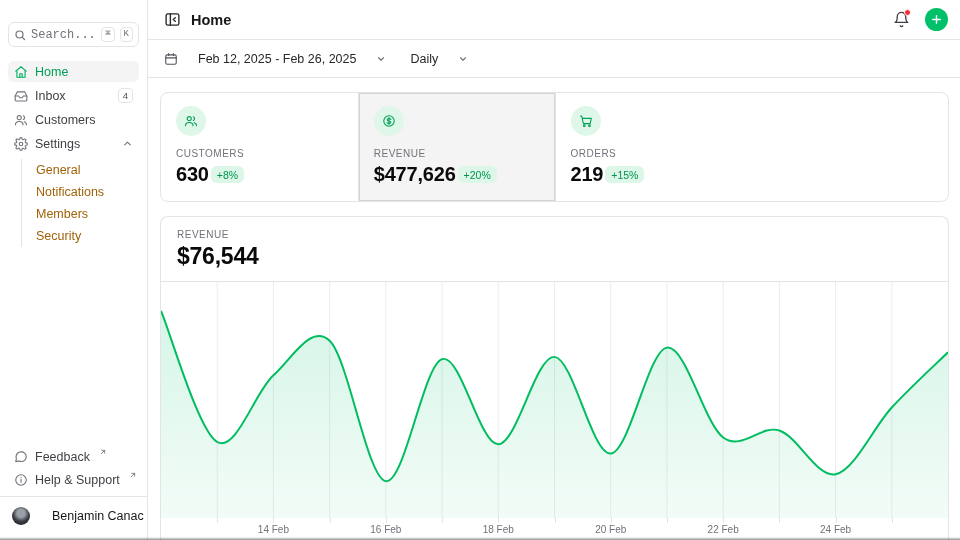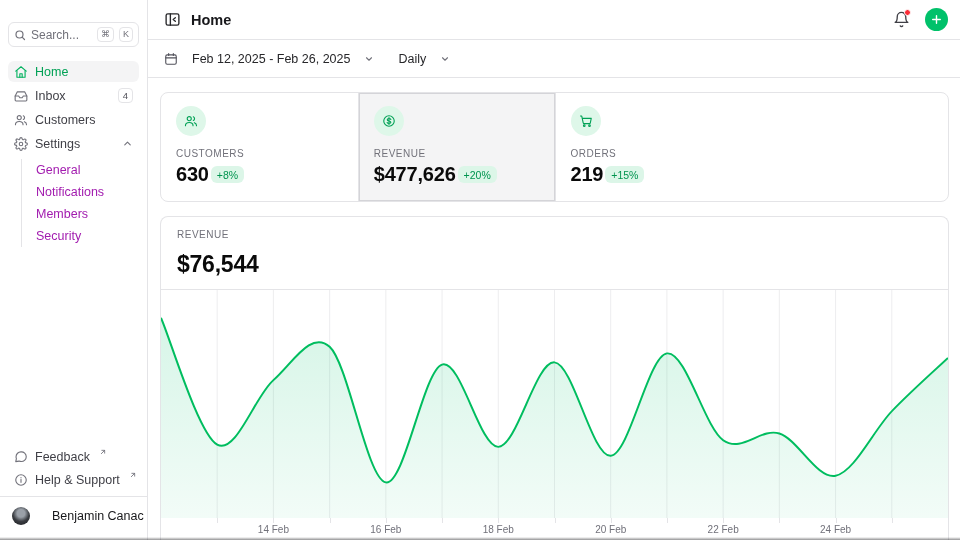--- a/index.html
+++ b/index.html
@@ -13,38 +13,38 @@
   
   .sidebar { width:148px; min-width:148px; border-right:1px solid #e4e4e7;
              display:flex; flex-direction:column; padding:8px; }
   .sb-header { display:flex; align-items:center; gap:6px; padding:3px 4px; border-radius:6px; cursor:pointer; }
   .logo { width:20px; height:20px; border-radius:50%; background:#0c0d10;
           display:flex; align-items:center; justify-content:center; flex:none; }
   .ws-name { font-size:13px; font-weight:600; flex:1; color:#18181b; }
   .muted-ic { color:#71717a; display:flex; align-items:center; }
 
   .search { margin-top:14px; height:25px; border:1px solid #e4e4e7; border-radius:6px;
-            display:flex; align-items:center; gap:5px; padding:0 5px; color:#71717a; cursor:text; background:#fff; }
+            display:flex; align-items:center; gap:5px; padding:0 5px; color:#71717a; cursor:text; background:#fff;font-family:Liberation Mono, monospace; }
   .search-text { font-size:12px; flex:1; color:#71717a; }
   .kbd { font-size:9px; line-height:1; border:1px solid #e4e4e7; border-radius:4px;
          padding:2px 3px; color:#71717a; background:#fff; min-width:13px; text-align:center; }
 
   .nav { margin-top:14px; display:flex; flex-direction:column; gap:3px; }
   .nav-item { display:flex; align-items:center; gap:7px; height:21px; padding:0 6px;
               border-radius:6px; font-size:12.5px; color:#3f3f46; cursor:pointer; }
   .nav-item .nav-icon { display:flex; align-items:center; color:#71717a; flex:none; }
   .nav-item.active { background:#f4f4f5; color:#00a155; font-weight:500; }
   .nav-item.active .nav-icon { color:#00b15e; }
   .nav-label { flex:1; white-space:nowrap; overflow:hidden; }
   .nav-badge { font-size:9.5px; border:1px solid #e4e4e7; border-radius:4px;
                padding:1px 4px; color:#52525b; }
   .subnav { margin:2px 0 2px 13px; border-left:1px solid #e4e4e7;
             display:flex; flex-direction:column; }
   .sub-item { height:22px; display:flex; align-items:center; padding-left:14px;
-              font-size:12.5px; color:#a21caf; cursor:pointer; border-radius:0 6px 6px 0; }
+              font-size:12.5px; color:#a16207; cursor:pointer; border-radius:0 6px 6px 0; }
 
   .sb-spacer { flex:1; }
   .sb-footnav { display:flex; flex-direction:column; gap:2px; padding-bottom:6px; }
   .ext { font-size:9px; color:#71717a; margin-left:2px; align-self:flex-start; line-height:1.6; }
   .sb-user-wrap { border-top:1px solid #e4e4e7; margin:0 -8px; padding:7px 8px 4px; }
   .sb-user { display:flex; align-items:center; gap:22px; padding:3px 4px; border-radius:6px; cursor:pointer; }
   .avatar { width:18px; height:18px; border-radius:50%; flex:none;
             background:radial-gradient(circle at 50% 35%, #9aa0a8 0 26%, #3a3d42 55%, #17181b 100%); }
   .user-name { font-size:12.5px; font-weight:500; flex:1; white-space:nowrap; }
 
@@ -56,21 +56,21 @@
   .topbar-title { font-size:14.5px; font-weight:600; }
   .topbar-right { margin-left:auto; display:flex; align-items:center; gap:15px; }
   .bell-wrap { position:relative; color:#3f3f46; cursor:pointer; display:flex; }
   .bell-dot { position:absolute; top:-2px; right:-1px; width:7px; height:7px;
               border-radius:50%; background:#fb2c36; border:1.5px solid #fff; }
   .plus-btn { width:23px; height:23px; border-radius:50%; background:#00c16a; border:none;
               color:#fff; display:flex; align-items:center; justify-content:center; cursor:pointer; }
 
   .filterbar { height:38px; border-bottom:1px solid #e4e4e7; display:flex;
                align-items:center; gap:24px; padding:0 16px; }
-  .filter-btn { display:flex; align-items:center; gap:14px; font-size:12.5px; font-weight:500;
+  .filter-btn { display:flex; align-items:center; gap:20px; font-size:12.5px; font-weight:500;
                 color:#27272a; background:none; border:none; cursor:pointer; }
   .filter-btn .muted-ic { color:#52525b; }
   .chev { color:#71717a; display:flex; }
 
   .content { flex:1; padding:14px 11px 0 12px; display:flex; flex-direction:column; min-height:0; }
 
   .stats { display:grid; grid-template-columns:repeat(4,1fr); border:1px solid #e4e4e7;
            border-radius:8px; overflow:hidden; background:#fff; flex:none; }
   .stat { padding:13px 15px 15px; cursor:pointer; }
   .stat + .stat { border-left:1px solid #e4e4e7; }
@@ -80,21 +80,21 @@
   .stat-label { margin-top:12px; font-size:10px; font-weight:500; letter-spacing:.05em; color:#71717a; }
   .stat-value-row { margin-top:4px; display:flex; align-items:center; gap:2px; }
   .stat-value { font-size:20px; font-weight:700; letter-spacing:-.01em; color:#0a0a0a; }
   .delta { font-size:10.5px; font-weight:500; color:#00944f; background:#dcf6e8;
            border-radius:6px; padding:2.5px 6px; }
 
   .chart-card { margin-top:14px; border:1px solid #e4e4e7; border-bottom:none;
                 border-radius:8px 8px 0 0; flex:1; display:flex; flex-direction:column; min-height:0; background:#fff; }
   .chart-header { padding:12px 16px 11px; border-bottom:1px solid #e4e4e7; }
   .chart-label { font-size:10px; font-weight:500; letter-spacing:.05em; color:#71717a; }
-  .chart-value { font-size:23px; font-weight:700; letter-spacing:-.01em; margin-top:11px; color:#0a0a0a; }
+  .chart-value { font-size:23px; font-weight:700; letter-spacing:-.01em; margin-top:3px; color:#0a0a0a; }
   .chart-plot { flex:1; position:relative; min-height:0; }
   .chart-plot svg { position:absolute; inset:0; width:100%; height:100%; display:block; }
   .chart-xlabels { height:22px; position:relative; flex:none; }
   .xlabel { position:absolute; top:6px; transform:translateX(-50%); font-size:10px; color:#71717a; white-space:nowrap; }
   .xtick { position:absolute; top:0; width:1px; height:5px; background:#e4e4e7; }
 
   .window-edge { position:absolute; left:0; right:0; bottom:0; height:3px;
                  background:linear-gradient(to bottom, rgba(15,15,18,0) 0%, rgba(15,15,18,.45) 100%);
                  pointer-events:none; }
 </style>

